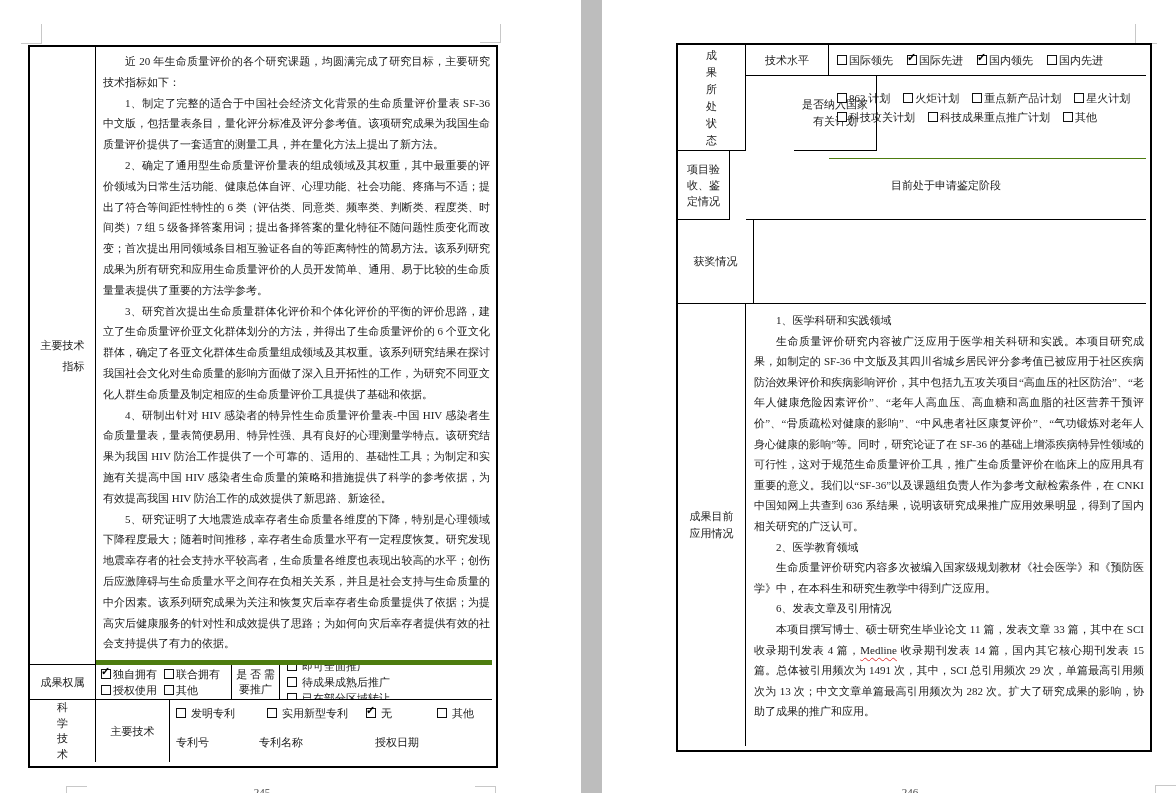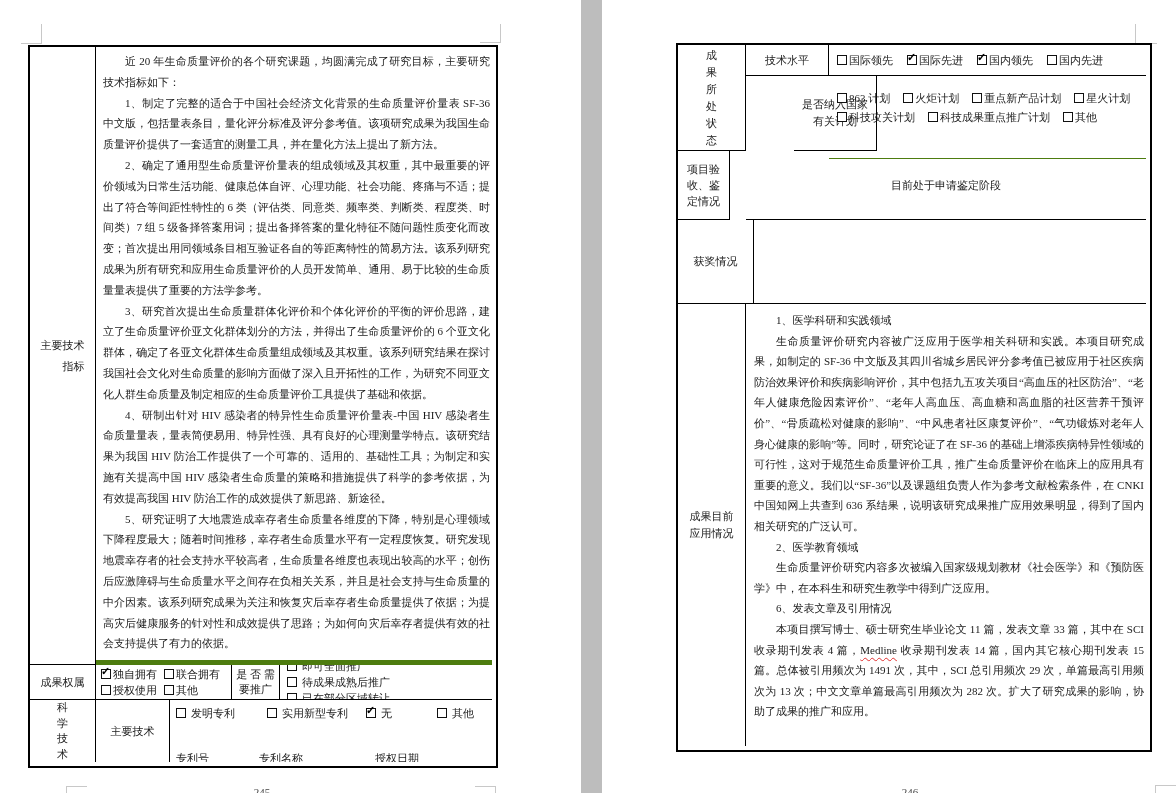--- a/index.html
+++ b/index.html
@@ -22,21 +22,21 @@
   .tl-own-label{left:0;top:618px;width:66px;height:35px;border-right:1px solid #000;border-bottom:1px solid #000;}
   .tl-own-opts{left:66px;top:618px;width:136px;height:35px;border-right:1px solid #000;border-bottom:1px solid #000;display:flex;flex-direction:column;justify-content:center;padding-left:5px;line-height:16px;}
   .tl-promo-label{left:202px;top:618px;width:48px;height:35px;border-right:1px solid #000;border-bottom:1px solid #000;line-height:15px;}
   .tl-promo-opts{left:250px;top:618px;width:212px;height:35px;border-bottom:1px solid #000;display:flex;flex-direction:column;justify-content:center;padding-left:7px;line-height:16px;}
   .tl-sci-label{left:0;top:653px;width:66px;height:62px;border-right:1px solid #000;line-height:15.5px;}
   .tl-patent-q{left:66px;top:653px;width:74px;height:62px;border-right:1px solid #000;}
   .tl-patent-c{left:140px;top:653px;width:322px;height:62px;padding:6px 0 0 6px;}
   .patent-fields{margin-top:14px;}
   .patent-fields .pf{display:inline-block;}
   .patent-fields .pf:nth-child(2){margin-left:50px;}
-  .patent-fields .pf:nth-child(3){margin-left:72px;margin-top:16px;}
+  .patent-fields .pf:nth-child(3){margin-left:72px;}
   .patent-line .opt:nth-child(1){margin-right:14px;}
   .patent-line .opt:nth-child(2){margin-right:18px;padding-left:18px;}
   .patent-line .opt:nth-child(3){margin-right:45px;}
   
   .tr-status-label{left:0;top:0;width:68px;height:106px;border-right:1px solid #000;border-bottom:1px solid #000;line-height:17px;}
   .tr-techlevel-label{left:68px;top:0;width:83px;height:31px;border-right:1px solid #000;border-bottom:1px solid #000;}
   .tr-tech-opts{left:151px;top:0;width:317px;height:31px;border-bottom:1px solid #000;display:flex;align-items:center;padding-left:8px;}
   .tr-plan-label{left:68px;top:31px;width:83px;height:75px;border-right:1px solid #000;border-bottom:1px solid #000;line-height:17px;margin-left:48px;}
   .tr-plan-opts{left:151px;top:39px;width:317px;height:75px;border-bottom:1px solid #4d7c0f;padding:5px 0 0 8px;line-height:19px;}
   .tr-accept-label{left:0;top:106px;width:52px;height:69px;border-right:1px solid #000;border-bottom:1px solid #000;line-height:16px;}

